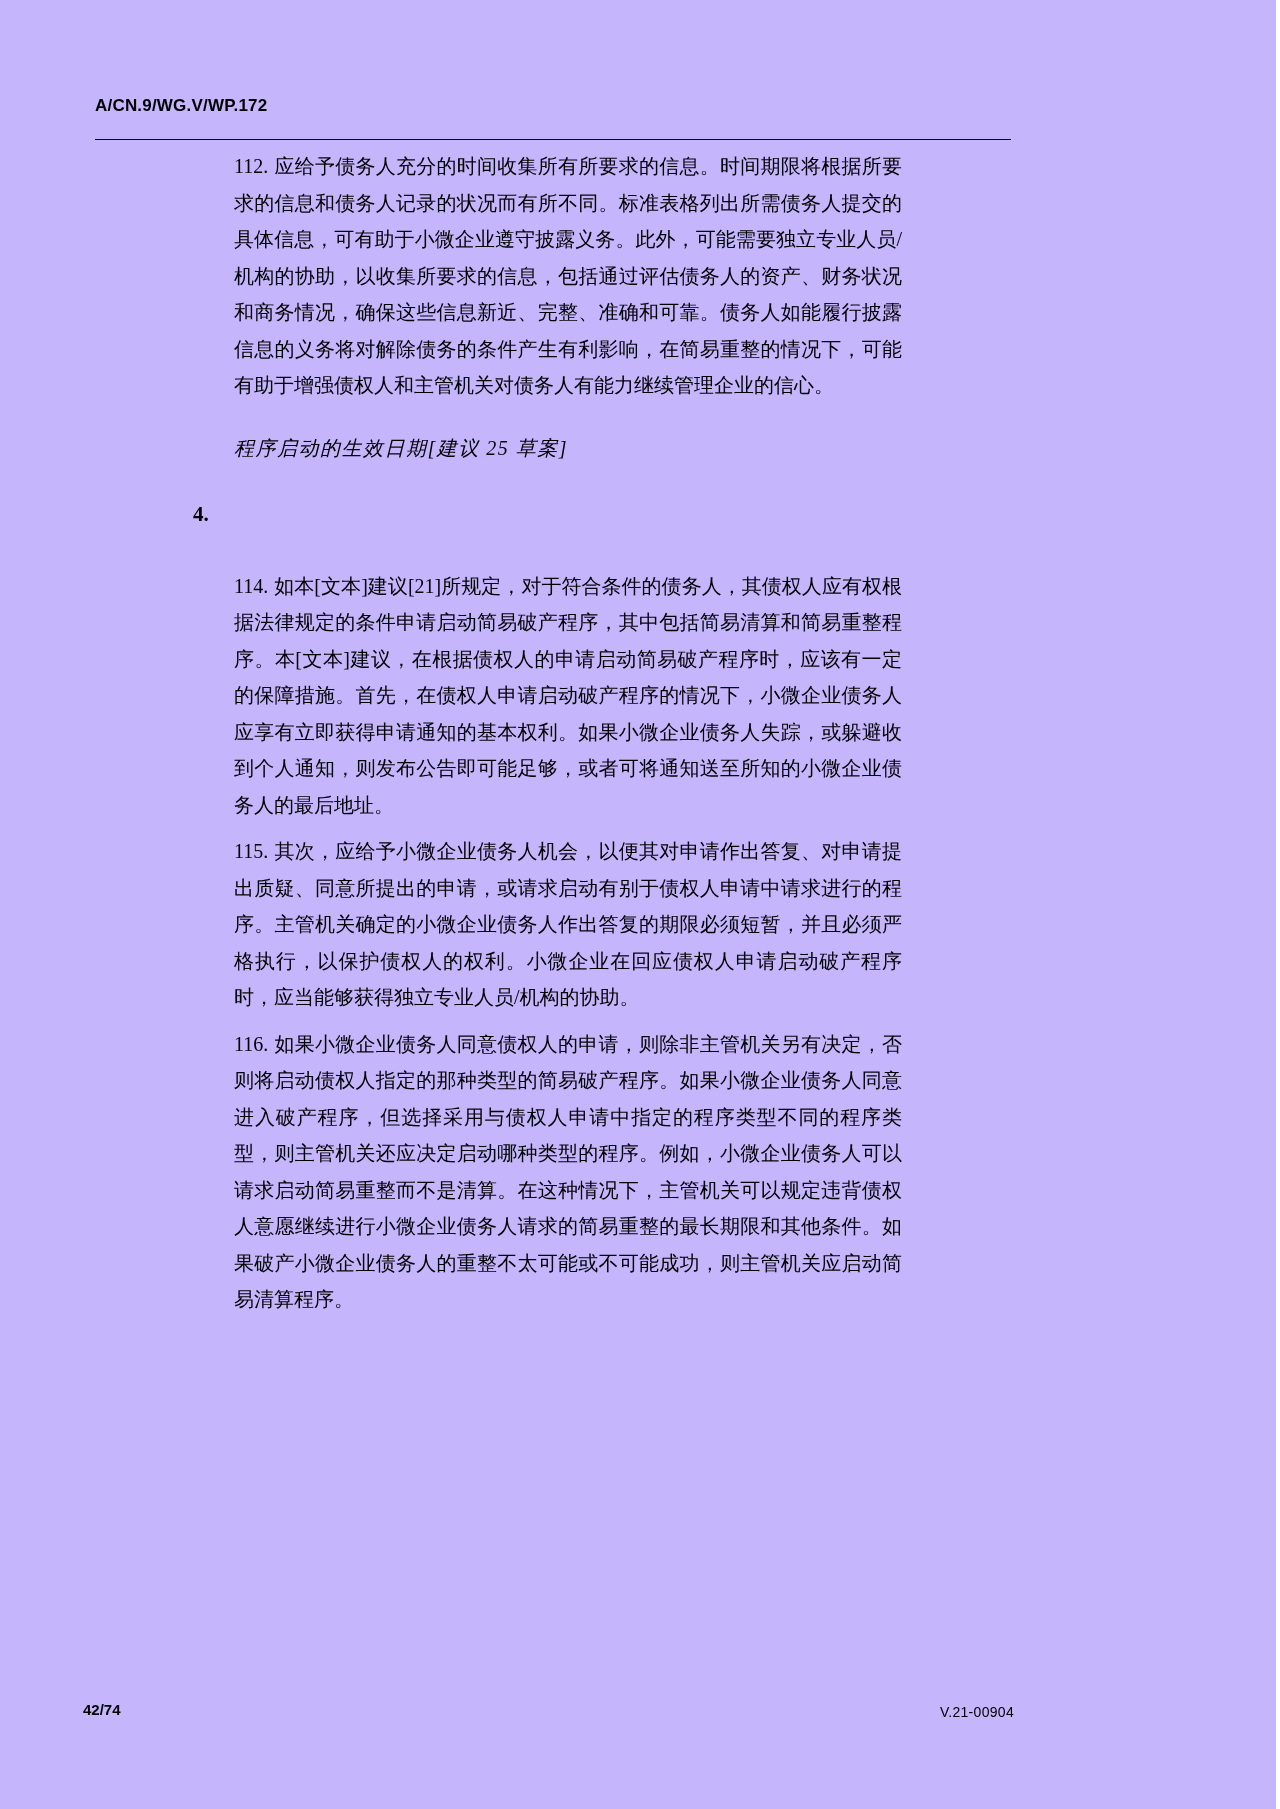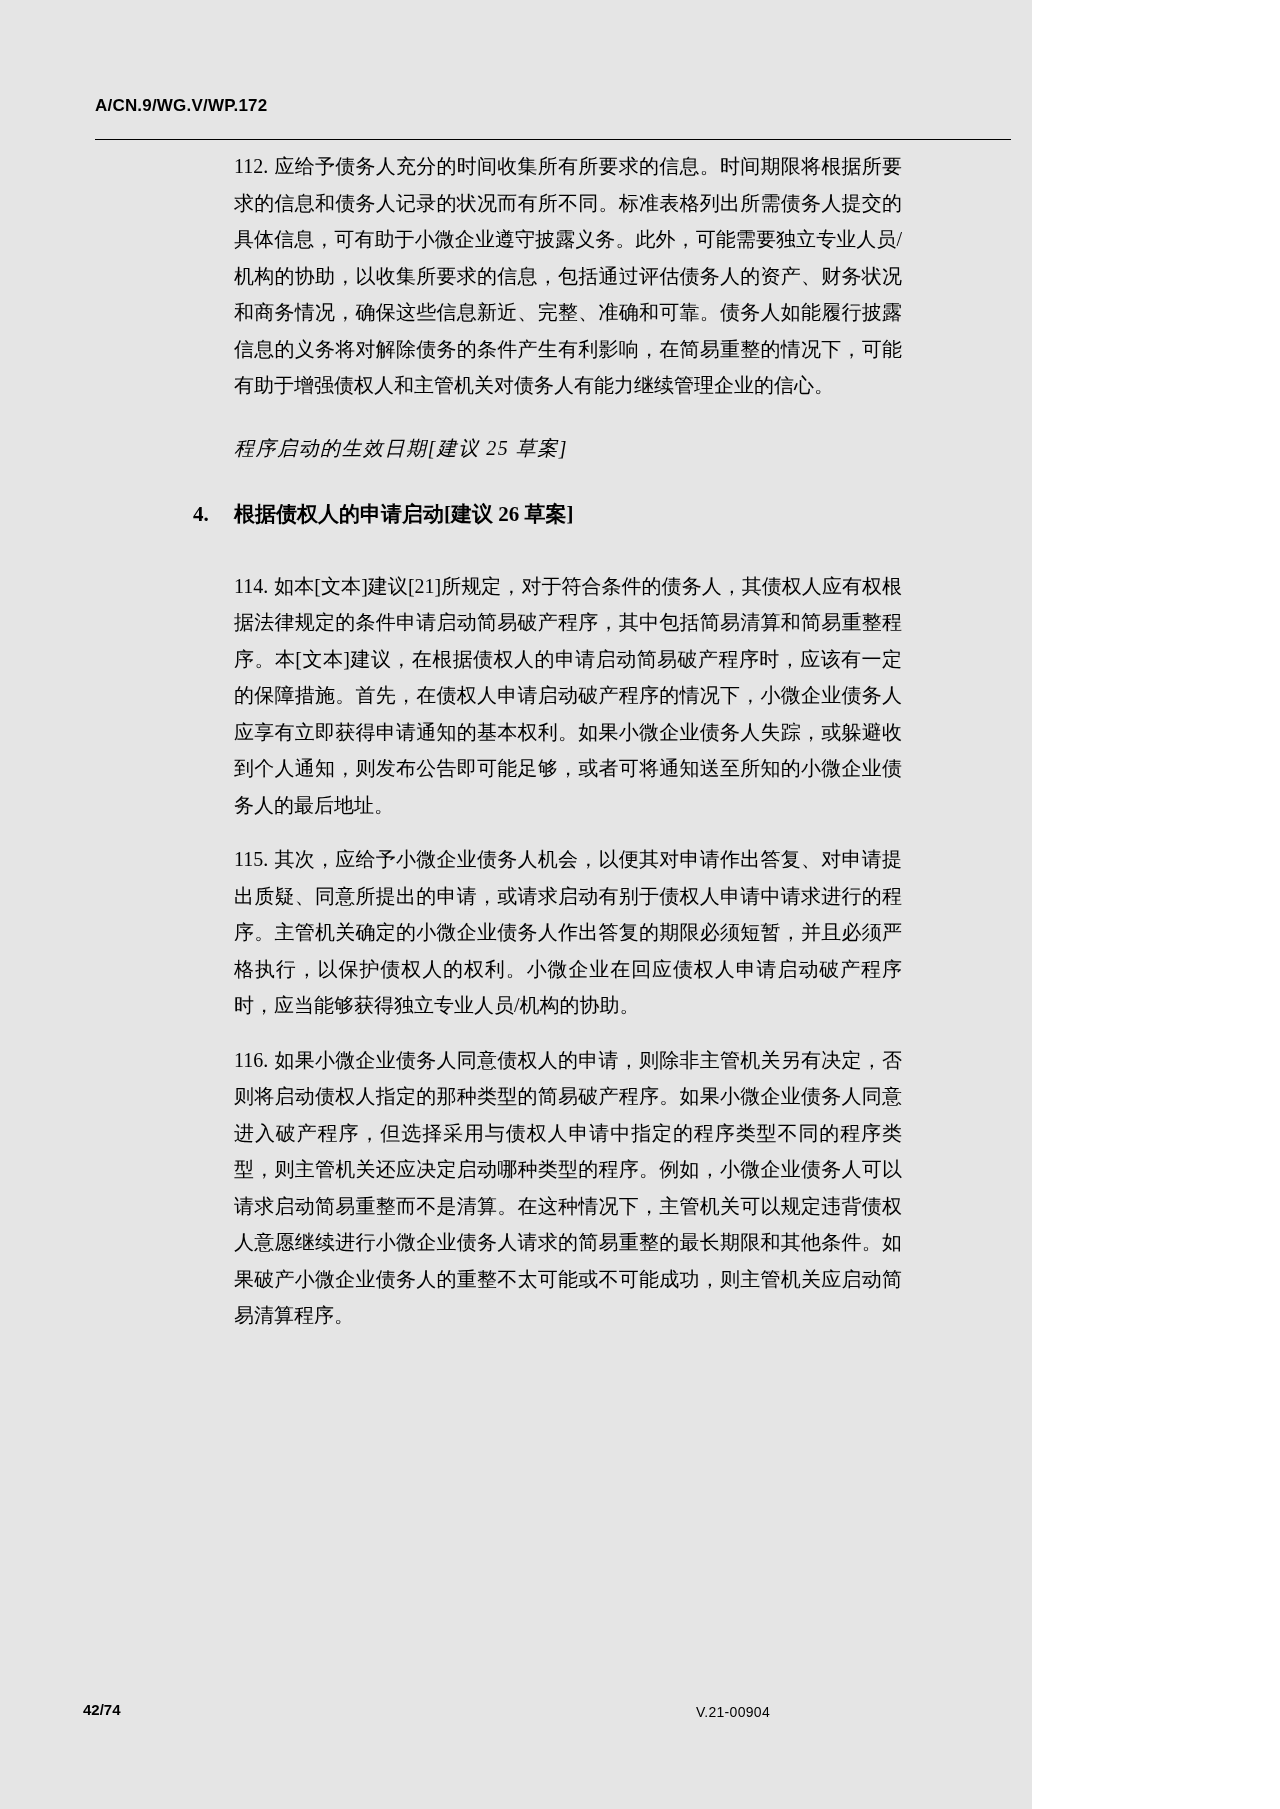--- a/index.html
+++ b/index.html
@@ -1,21 +1,21 @@
 <!DOCTYPE html>
 <html><head>
 <meta charset="utf-8">
 <style>
   * { box-sizing: border-box; }
   html, body { margin: 0; padding: 0; background: #ffffff; }
   .page {
     position: relative;
-    width: 1032px;
+    width: 1276px;
     height: 1809px;
-    background: #e5e5e5;
+    background: #c4b5fd;
     overflow: hidden;
     font-family: "Liberation Serif", "DejaVu Serif", serif;
     color: #000000;
   }
   .doc-symbol {
     position: absolute;
     left: 95px;
     top: 96px;
     font-family: "Liberation Sans", "DejaVu Sans", sans-serif;
     font-weight: bold;
@@ -57,21 +57,21 @@
     font-weight: bold;
     font-size: 21px;
     line-height: 36.5px;
     text-align: left;
   }
   .section-heading .hnum {
     width: 41px;
     flex: 0 0 41px;
   }
   .mt-114 { margin-top: 35px; }
-  .mt-para { margin-top: 18px; }
+  .mt-para { margin-top: 10px; }
   .footer-page {
     position: absolute;
     left: 83px;
     top: 1701px;
     font-family: "Liberation Sans", "DejaVu Sans", sans-serif;
     font-weight: bold;
     font-size: 15px;
   }
   .footer-doc {
     position: absolute;
@@ -93,21 +93,20 @@
 
   <div class="body-col">
 
     <p class="para"><span class="pnum">112.</span><span>应给予债务人充分的时间收集所有所要求的信息。时间期限将根据所要求的信息和债务人记录的状况而有所不同。标准表格列出所需债务人提交的具体信息，可有助于小微企业遵守披露义务。此外，可能需要独立专业人员/机构的协助，以收集所要求的信息，包括通过评估债务人的资产、财务状况和商务情况，确保这些信息新近、完整、准确和可靠。债务人如能履行披露信息的义务将对解除债务的条件产生有利影响，在简易重整的情况下，可能有助于增强债权人和主管机关对债务人有能力继续管理企业的信心。</span></p>
 
     <p class="subheading">程序启动的生效日期[建议 25 草案]</p>
 
 
     <div class="section-heading">
       <span class="hnum">4.</span>
-      <span>根据债权人的申请启动[建议 26 草案]</span>
     </div>
 
     <p class="para mt-114"><span class="pnum">114.</span><span>如本[文本]建议[21]所规定，对于符合条件的债务人，其债权人应有权根据法律规定的条件申请启动简易破产程序，其中包括简易清算和简易重整程序。本[文本]建议，在根据债权人的申请启动简易破产程序时，应该有一定的保障措施。首先，在债权人申请启动破产程序的情况下，小微企业债务人应享有立即获得申请通知的基本权利。如果小微企业债务人失踪，或躲避收到个人通知，则发布公告即可能足够，或者可将通知送至所知的小微企业债务人的最后地址。</span></p>
 
     <p class="para mt-para"><span class="pnum">115.</span><span>其次，应给予小微企业债务人机会，以便其对申请作出答复、对申请提出质疑、同意所提出的申请，或请求启动有别于债权人申请中请求进行的程序。主管机关确定的小微企业债务人作出答复的期限必须短暂，并且必须严格执行，以保护债权人的权利。小微企业在回应债权人申请启动破产程序时，应当能够获得独立专业人员/机构的协助。</span></p>
 
     <p class="para mt-para"><span class="pnum">116.</span><span>如果小微企业债务人同意债权人的申请，则除非主管机关另有决定，否则将启动债权人指定的那种类型的简易破产程序。如果小微企业债务人同意进入破产程序，但选择采用与债权人申请中指定的程序类型不同的程序类型，则主管机关还应决定启动哪种类型的程序。例如，小微企业债务人可以请求启动简易重整而不是清算。在这种情况下，主管机关可以规定违背债权人意愿继续进行小微企业债务人请求的简易重整的最长期限和其他条件。如果破产小微企业债务人的重整不太可能或不可能成功，则主管机关应启动简易清算程序。</span></p>
 
 
   </div>

